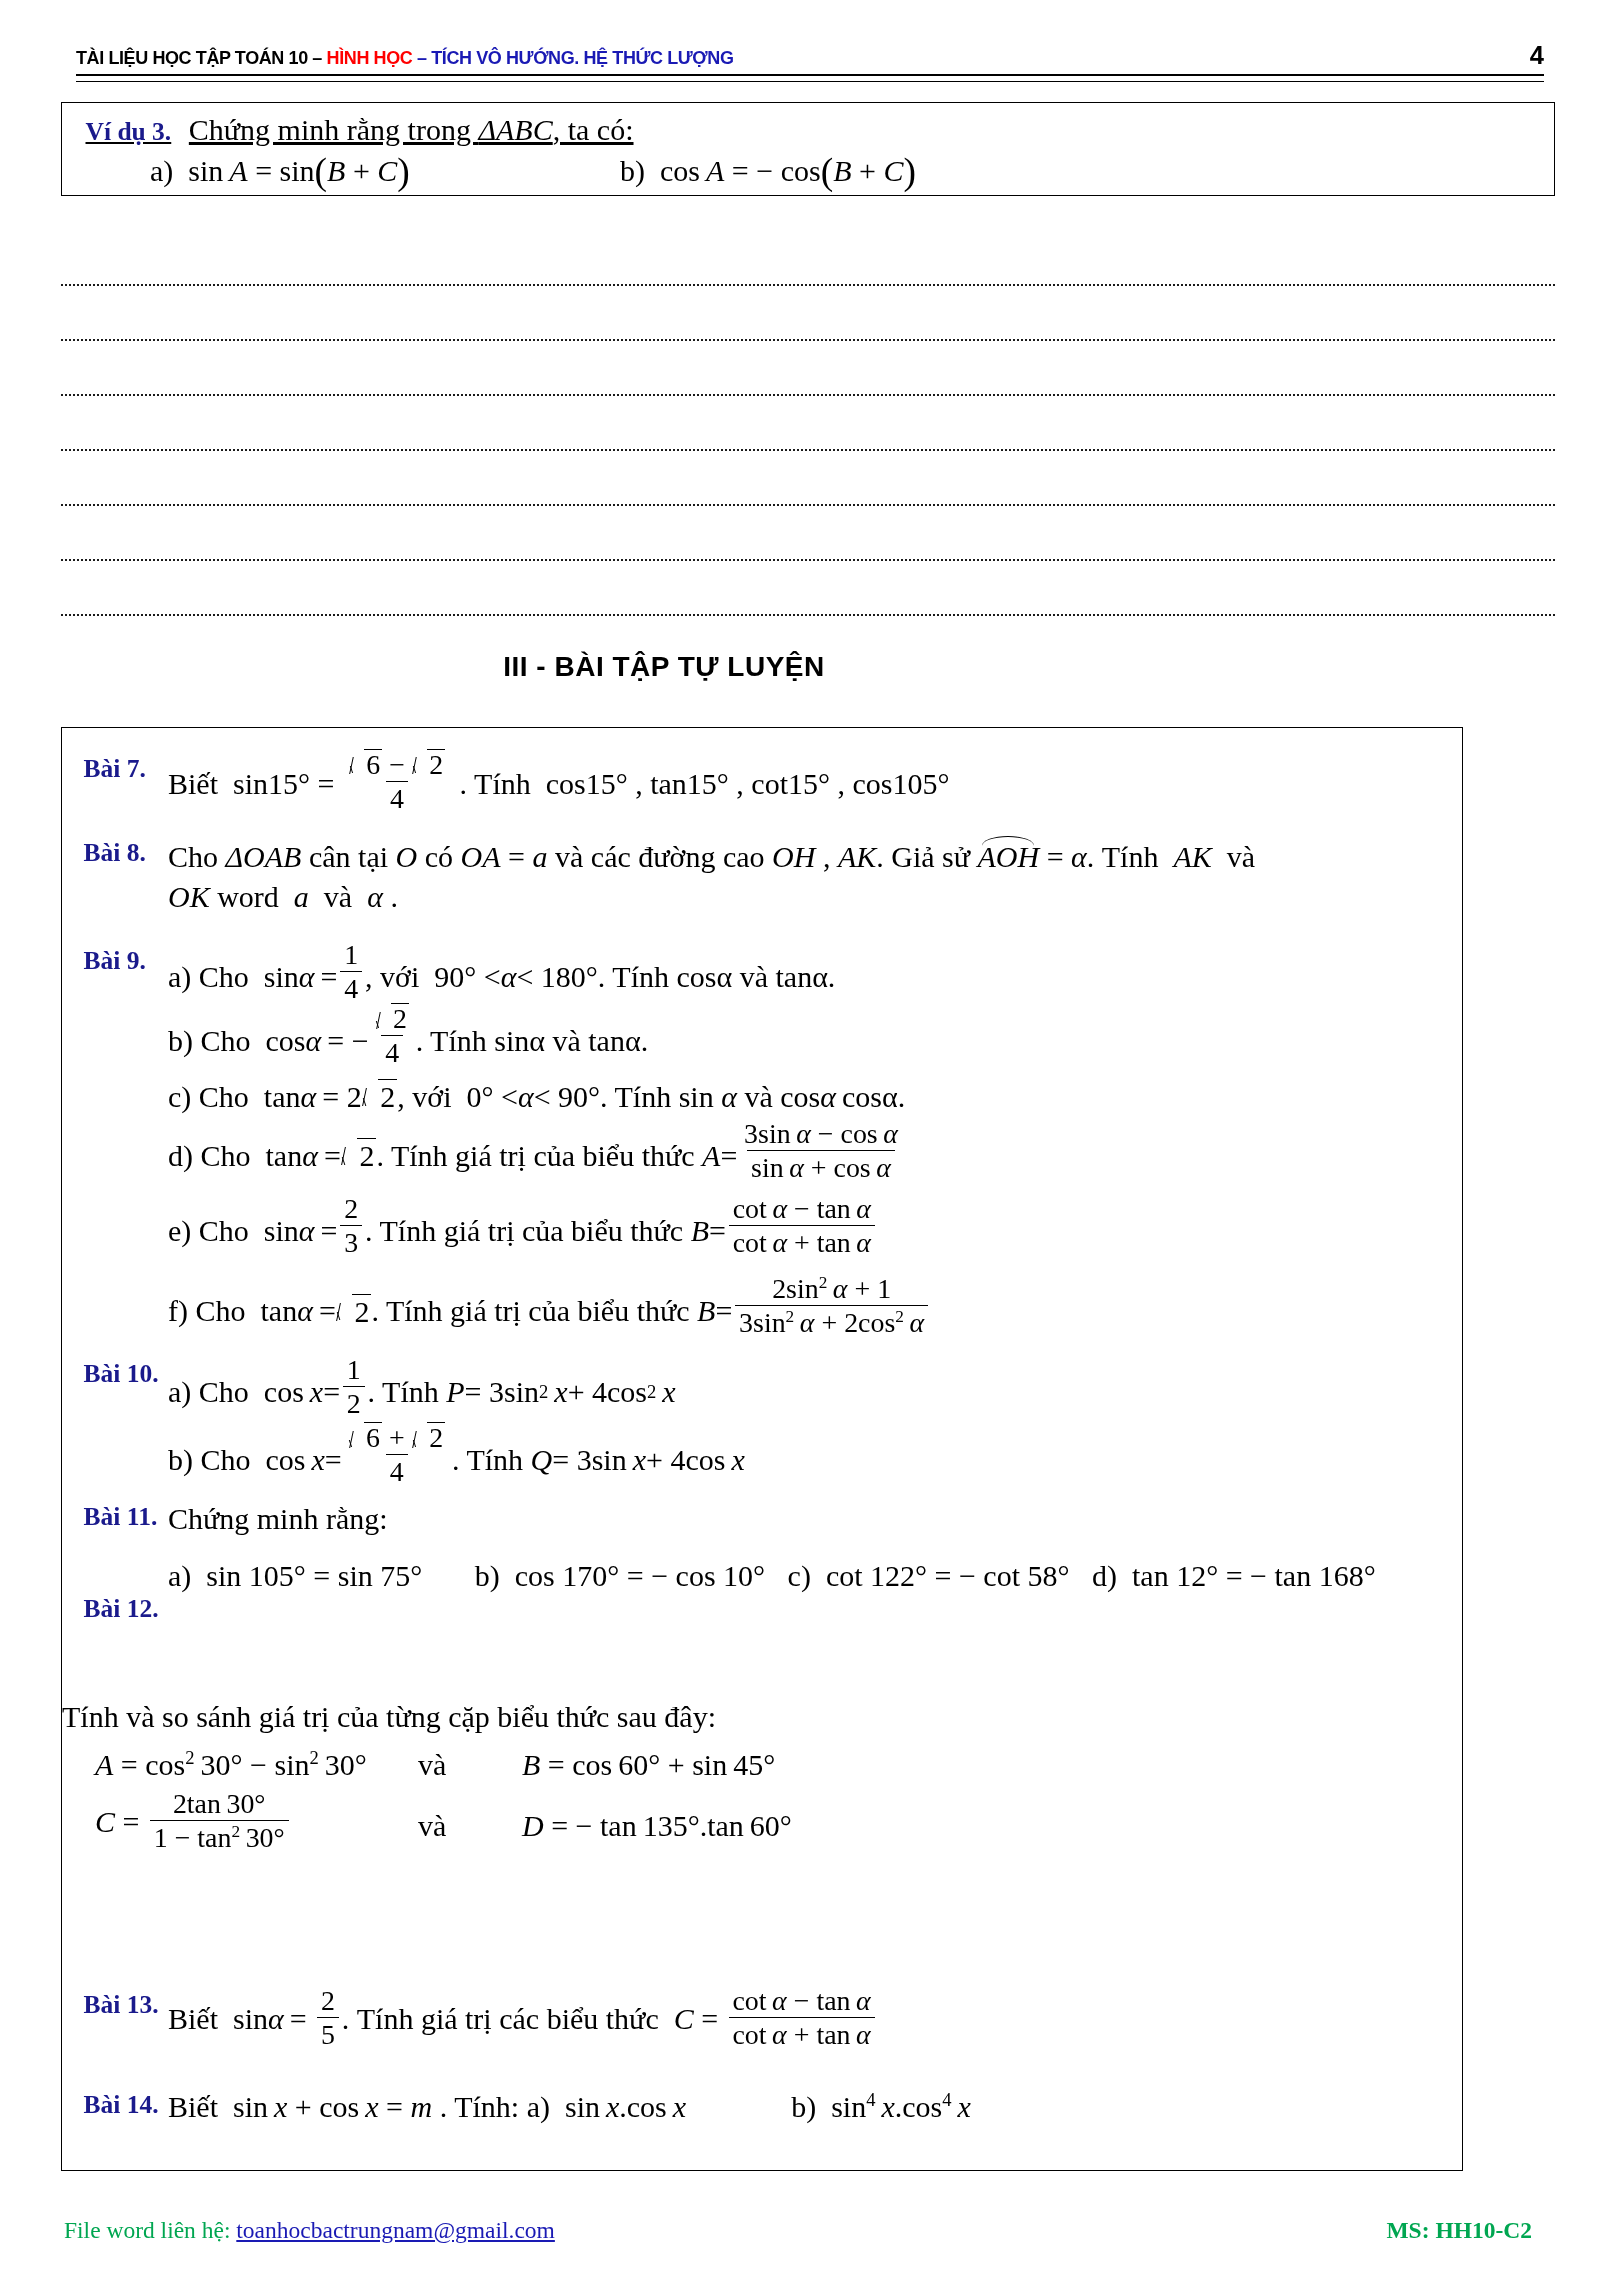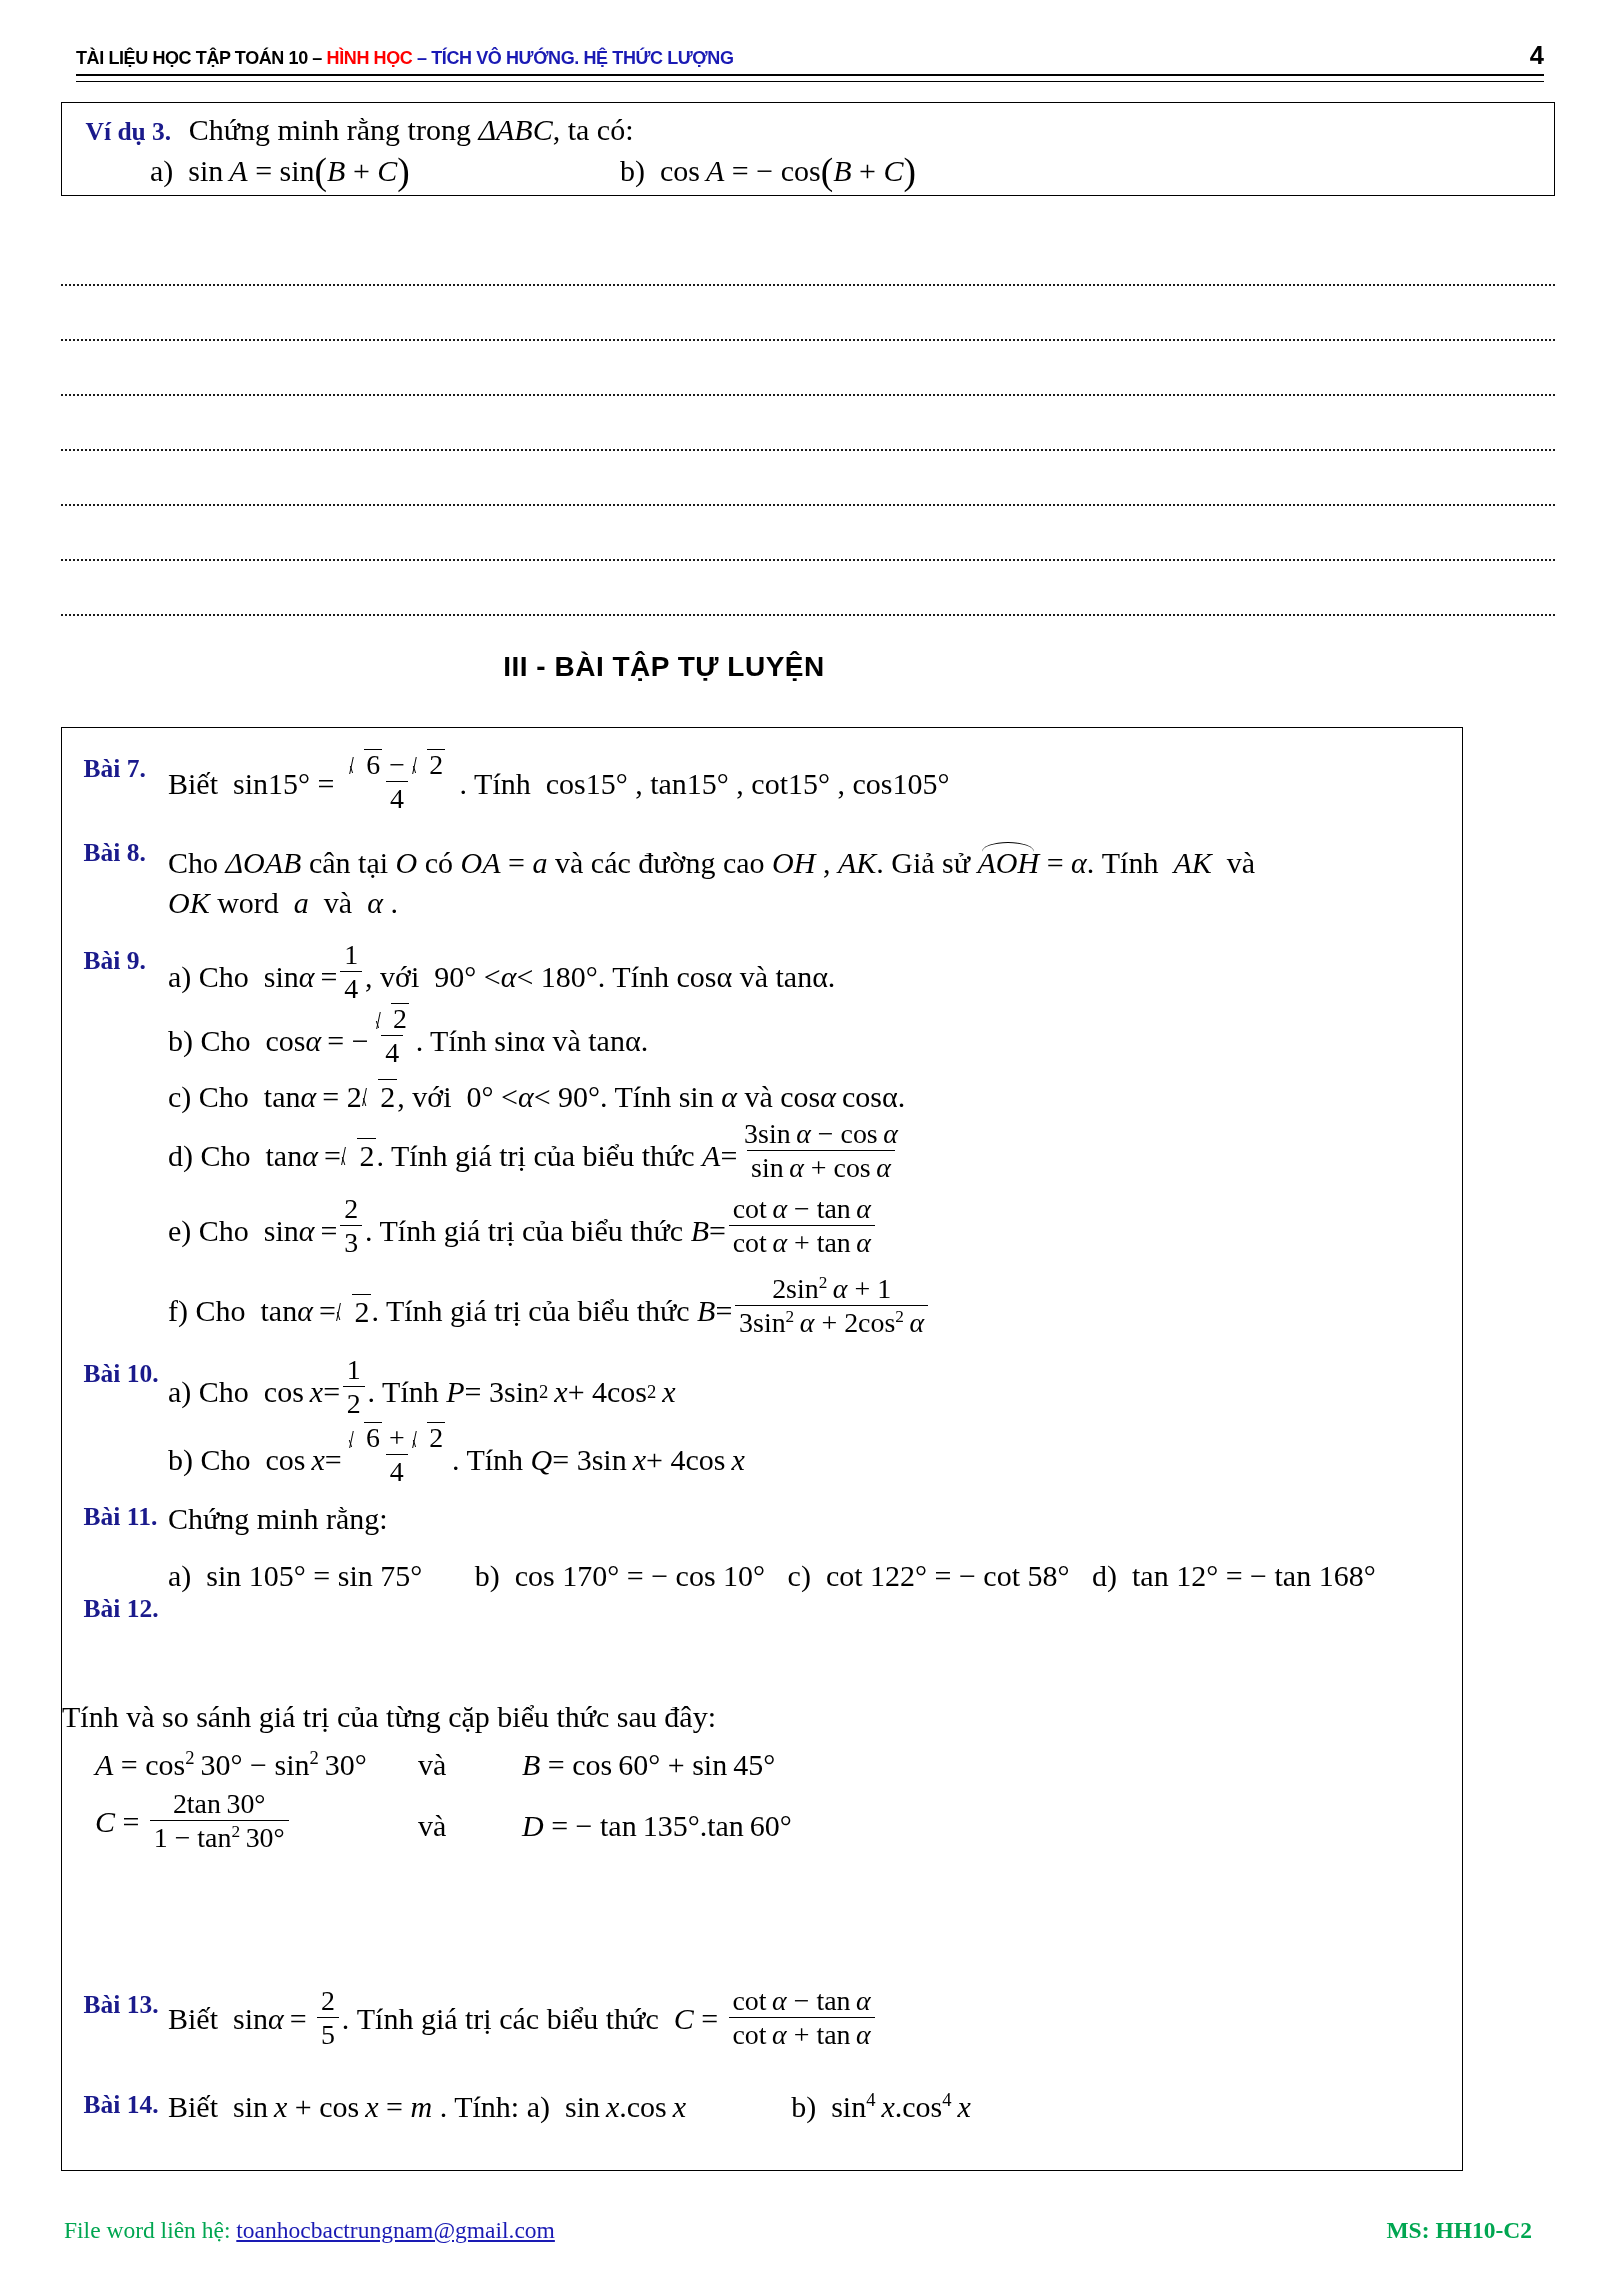--- a/index.html
+++ b/index.html
@@ -148,41 +148,41 @@
   }
   .sup {
     font-size: 0.62em;
     vertical-align: super;
     line-height: 0;
   }
   .ovh {
     display: inline-block;
     position: relative;
     padding-top: 2px;
-    margin-top: 6px;
   }
   .ovh::before {
     content: "";
     position: absolute;
     left: 8%;
     right: 8%;
     top: -2px;
     height: 8.8px;
     border-top: 1.7px solid #000;
     border-radius: 50% 50% 0 0 / 100% 100% 0 0;
   }
 
   
   .ex-line1 {
     position: absolute;
     left: 23.5px;
     top: 9.8px;
     display: flex;
     align-items: baseline;
     gap: 17.6px;
+    text-decoration: underline;
   }
   .ex-line2 {
     position: absolute;
     left: 88px;
     top: 47px;
     width: 1372px;
     display: flex;
     align-items: baseline;
   }
   .ex-a { width: 470px; }

